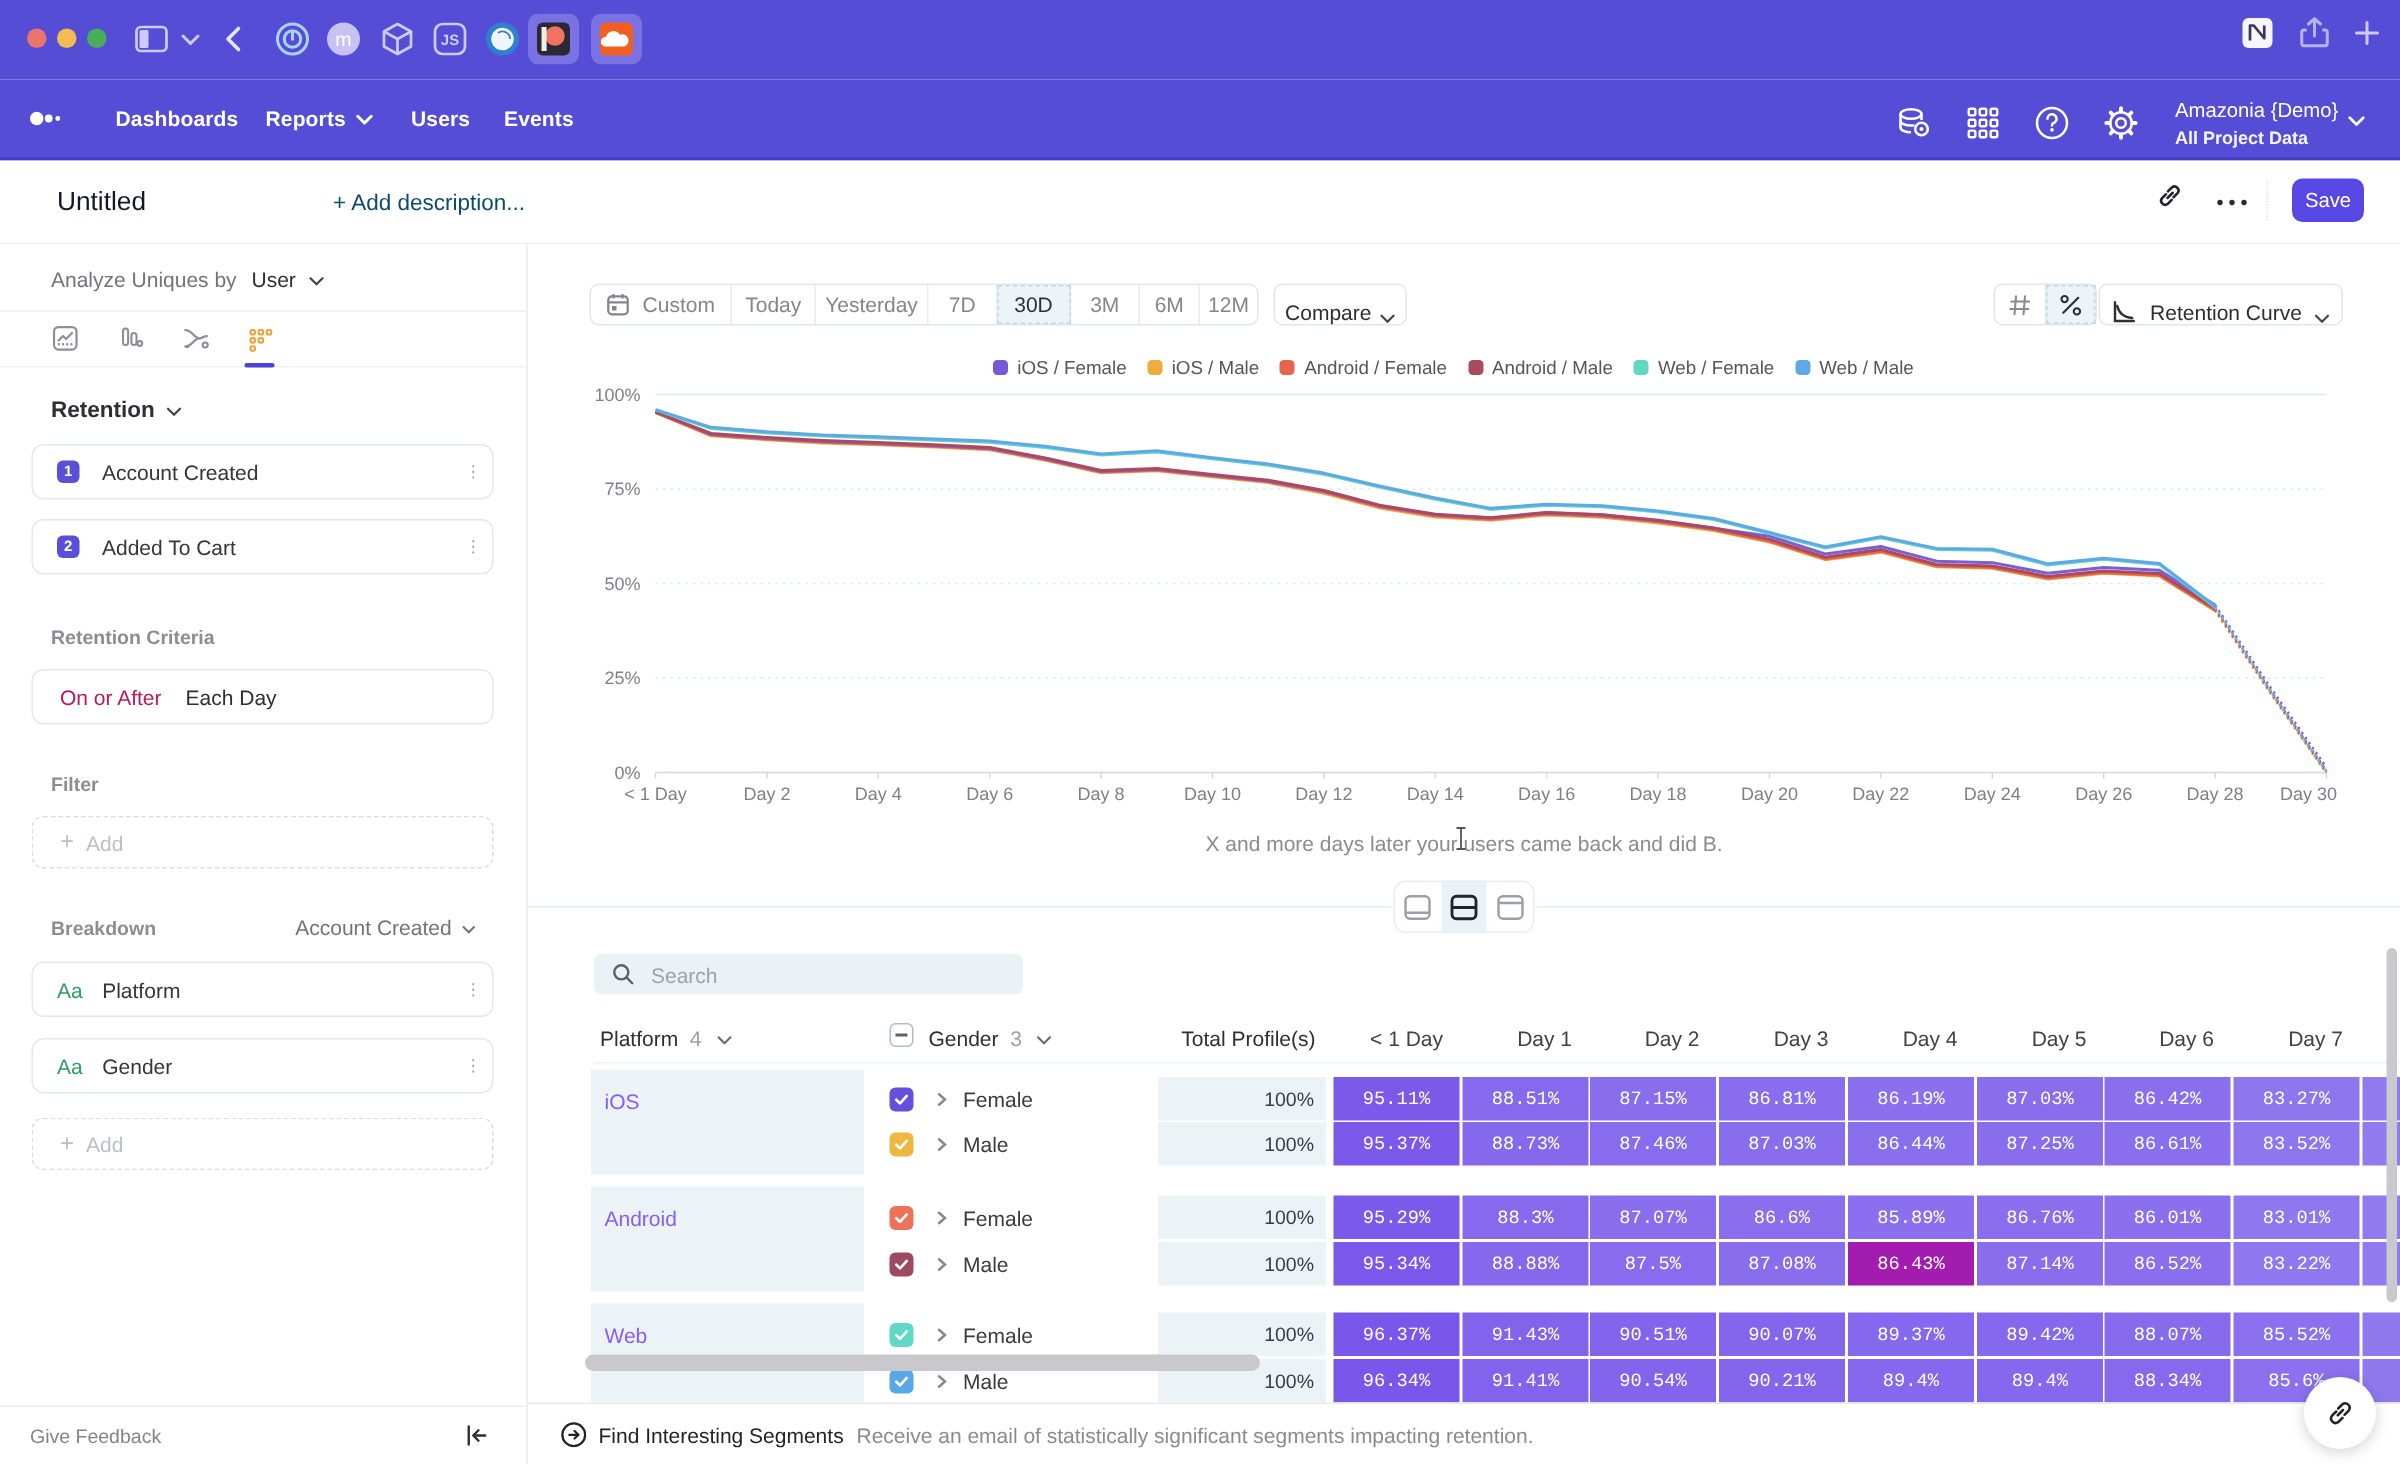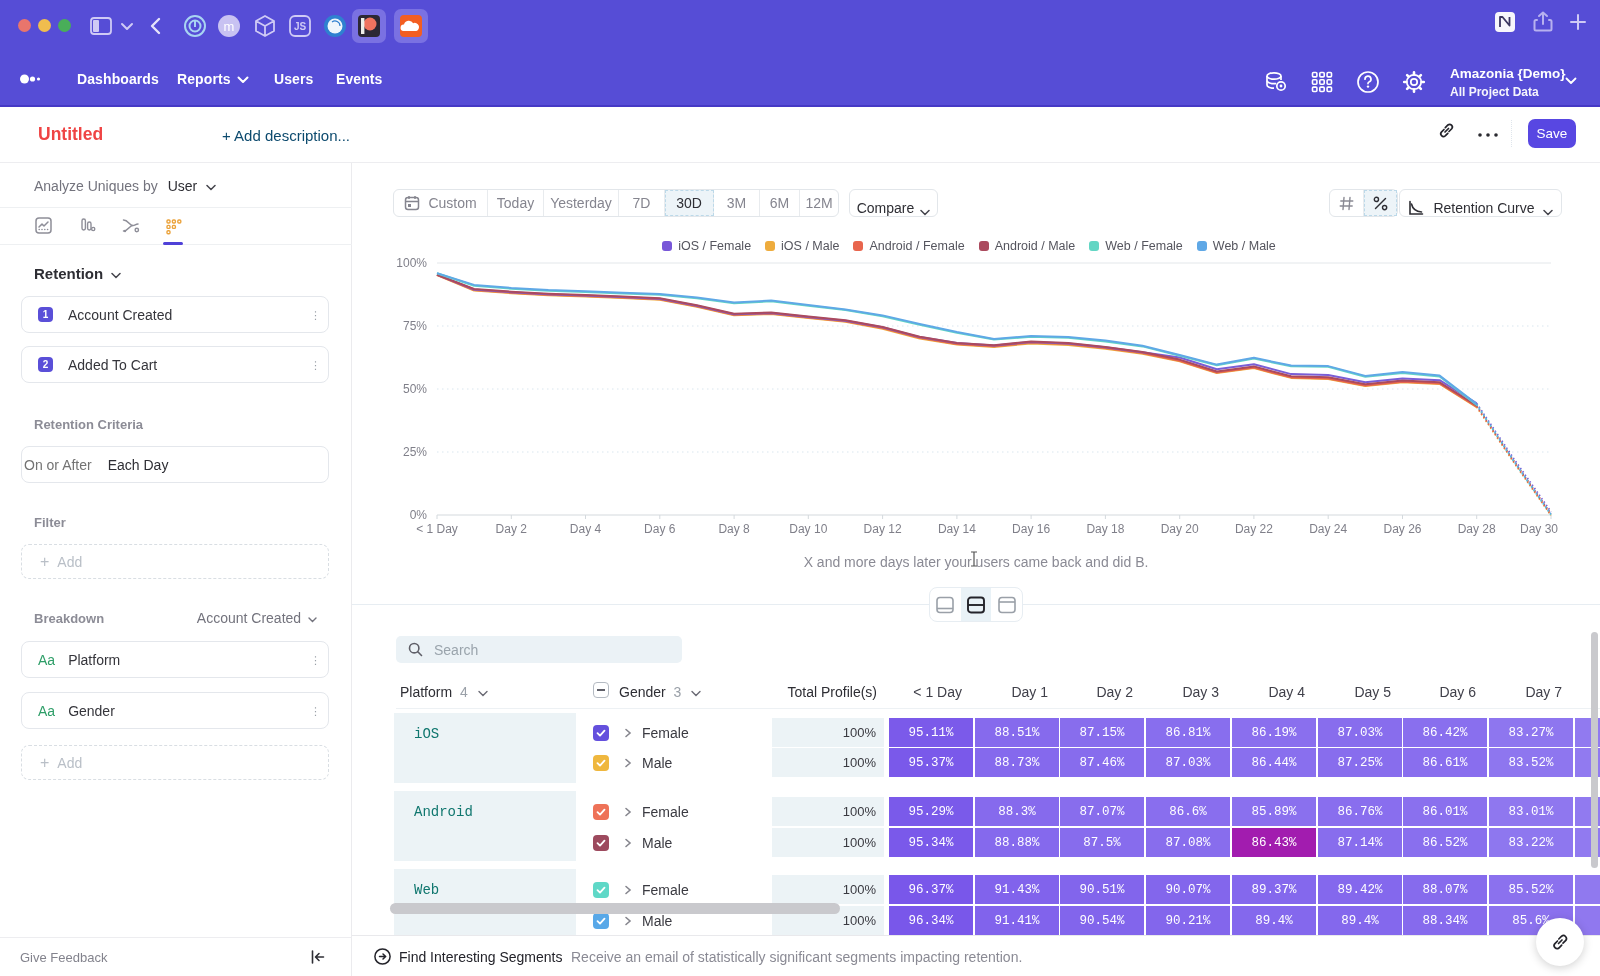--- a/index.html
+++ b/index.html
@@ -44,21 +44,21 @@
 .seg .sel { background:#edf4f8; color:#2e2e34; font-weight:500; outline:1px dashed #bcd9e9; outline-offset:-1px; }
 .btn { position:absolute; height:28px; border:1px solid #e2e6ea; border-radius:6px; background:#fff;
         display:flex; align-items:flex-end; justify-content:center; color:#2e2e34; font-size:14px; }
 .axlbl { font-size:12px; fill:#7f7f89; font-family:"Liberation Sans",sans-serif; }
 .leg { display:inline-flex; align-items:center; margin:0 7px; font-size:12.5px; color:#55555e; }
 .sw { width:10px; height:10px; border-radius:3px; display:inline-block; margin-right:6px; }
 
 .pc { position:absolute; height:29px; color:#fff; font-family:"Liberation Mono",monospace;
        font-size:12.5px; display:flex; align-items:center; justify-content:center; overflow:hidden; }
 .platcell { position:absolute; left:42px; width:182px; background:#ecf3f6; }
-.platcell span { position:absolute; left:20px; top:13px; font-size:14px; color:#0f766e;font-family:Liberation Mono, monospace; }
+.platcell span { position:absolute; left:9px; top:13px; font-size:14px; color:#8b5cf6; }
 .totcell { position:absolute; left:420px; width:112px; height:29px; background:#ecf3f6;
             font-size:13px; color:#3a3a41; display:flex; align-items:center; justify-content:flex-end;
             padding-right:8px; }
 .grow { position:absolute; left:241px; height:18px; display:flex; align-items:center; }
 .cb { width:16px; height:16px; border-radius:4px; display:inline-flex; align-items:center;
        justify-content:center; }
 .expand { margin-left:15px; }
 .glabel { margin-left:10px; font-size:14px; color:#3a3a41; }
 .colh { position:absolute; top:521px; height:24px; font-size:14px; color:#40404a; font-weight:500;
          text-align:right; padding-right:11px; }
@@ -167,30 +167,30 @@
     <circle cx="13" cy="17.6" r="1.2" fill="#fff"></circle>
   </svg>
   <svg class="navicon" style="left:1401px" width="26" height="26" viewBox="0 0 26 26">
     <circle cx="13" cy="13" r="7.2" fill="none" stroke="#fff" stroke-width="1.7"></circle>
     <circle cx="13" cy="13" r="3.2" fill="none" stroke="#fff" stroke-width="1.7"></circle>
     <g stroke="#fff" stroke-width="2.6" stroke-linecap="round">
       <path d="M13 3.2 v2.2 M13 20.6 v2.2 M3.2 13 h2.2 M20.6 13 h2.2 M6.1 6.1 l1.6 1.6 M18.3 18.3 l1.6 1.6 M19.9 6.1 l-1.6 1.6 M7.7 18.3 l-1.6 1.6"></path>
     </g>
   </svg>
   <div style="position:absolute;left:1450px;top:13px;width:110px;color:#fff">
-    <div style="font-size:13.5px;font-weight:700;white-space:nowrap">Amazonia {Demo}</div>
+    <div style="font-size:13.5px;font-weight:400;white-space:nowrap">Amazonia {Demo}</div>
     <div style="font-size:12px;font-weight:600;margin-top:4px;opacity:.95;white-space:nowrap">All Project Data</div>
   </div>
   <svg style="position:absolute;left:1565px;top:24px" width="12" height="8" viewBox="0 0 12 8">
     <path d="M1.5 1.5 L6 6 L10.5 1.5" stroke="#fff" stroke-width="1.8" fill="none" stroke-linecap="round" stroke-linejoin="round"></path>
   </svg>
 </div>
 
 <div id="hdr">
-  <span style="position:absolute;left:38px;top:17px;font-size:17.5px;font-weight:700;color:#ef4444">Untitled</span>
+  <span style="position:absolute;left:38px;top:17px;font-size:17.5px;font-weight:400;color:#0f172a">Untitled</span>
   <span style="position:absolute;left:222px;top:20px;font-size:15px;color:#0c4a6e">+ Add description...</span>
   <svg style="position:absolute;left:1437px;top:14px" width="19" height="19" viewBox="0 0 19 19">
     <path d="M8 11 L11.5 7.5 M7 8.5 l-2.6 2.6 a2.7 2.7 0 0 0 3.8 3.8 L10.8 12.3 M8.3 6.6 l2.6 -2.6 a2.7 2.7 0 0 1 3.8 3.8 L12 10.5" stroke="#23232a" stroke-width="1.7" fill="none" stroke-linecap="round"></path>
   </svg>
   <svg style="position:absolute;left:1477px;top:125px;top:25px" width="22" height="6" viewBox="0 0 22 6">
     <circle cx="3" cy="3" r="1.8" fill="#2a2a30"></circle>
       <circle cx="11" cy="3" r="1.8" fill="#2a2a30"></circle>
       <circle cx="19" cy="3" r="1.8" fill="#2a2a30"></circle>
   </svg>
   <div style="position:absolute;left:1511px;top:13px;height:27px;border-left:1px dotted #dfe5ec"></div>
@@ -246,21 +246,21 @@
       <span class="dots3">⋮</span>
     </div>
   <div class="card" style="top:183px">
       <span class="badge">2</span>
       <span class="cardlabel">Added To Cart</span>
       <span class="dots3">⋮</span>
     </div>
 
   <div class="sideheading" style="position:absolute;left:34px;top:254px">Retention Criteria</div>
   <div class="card" style="top:283px">
-    <span style="margin-left:2px;font-size:14px;color:#737373;font-weight:500">On or After</span>
+    <span style="margin-left:18px;font-size:14px;color:#be185d;font-weight:500">On or After</span>
     <span style="margin-left:16px;font-size:14px;color:#2e2e34;font-weight:500">Each Day</span>
   </div>
 
   <div class="sideheading" style="position:absolute;left:34px;top:352px">Filter</div>
   <div class="addbtn" style="top:381px">
       <span style="margin-left:18px;font-size:16px">+</span>
       <span style="margin-left:8px">Add</span>
     </div>
 
   <div class="sideheading" style="position:absolute;left:34px;top:448px">Breakdown</div>

